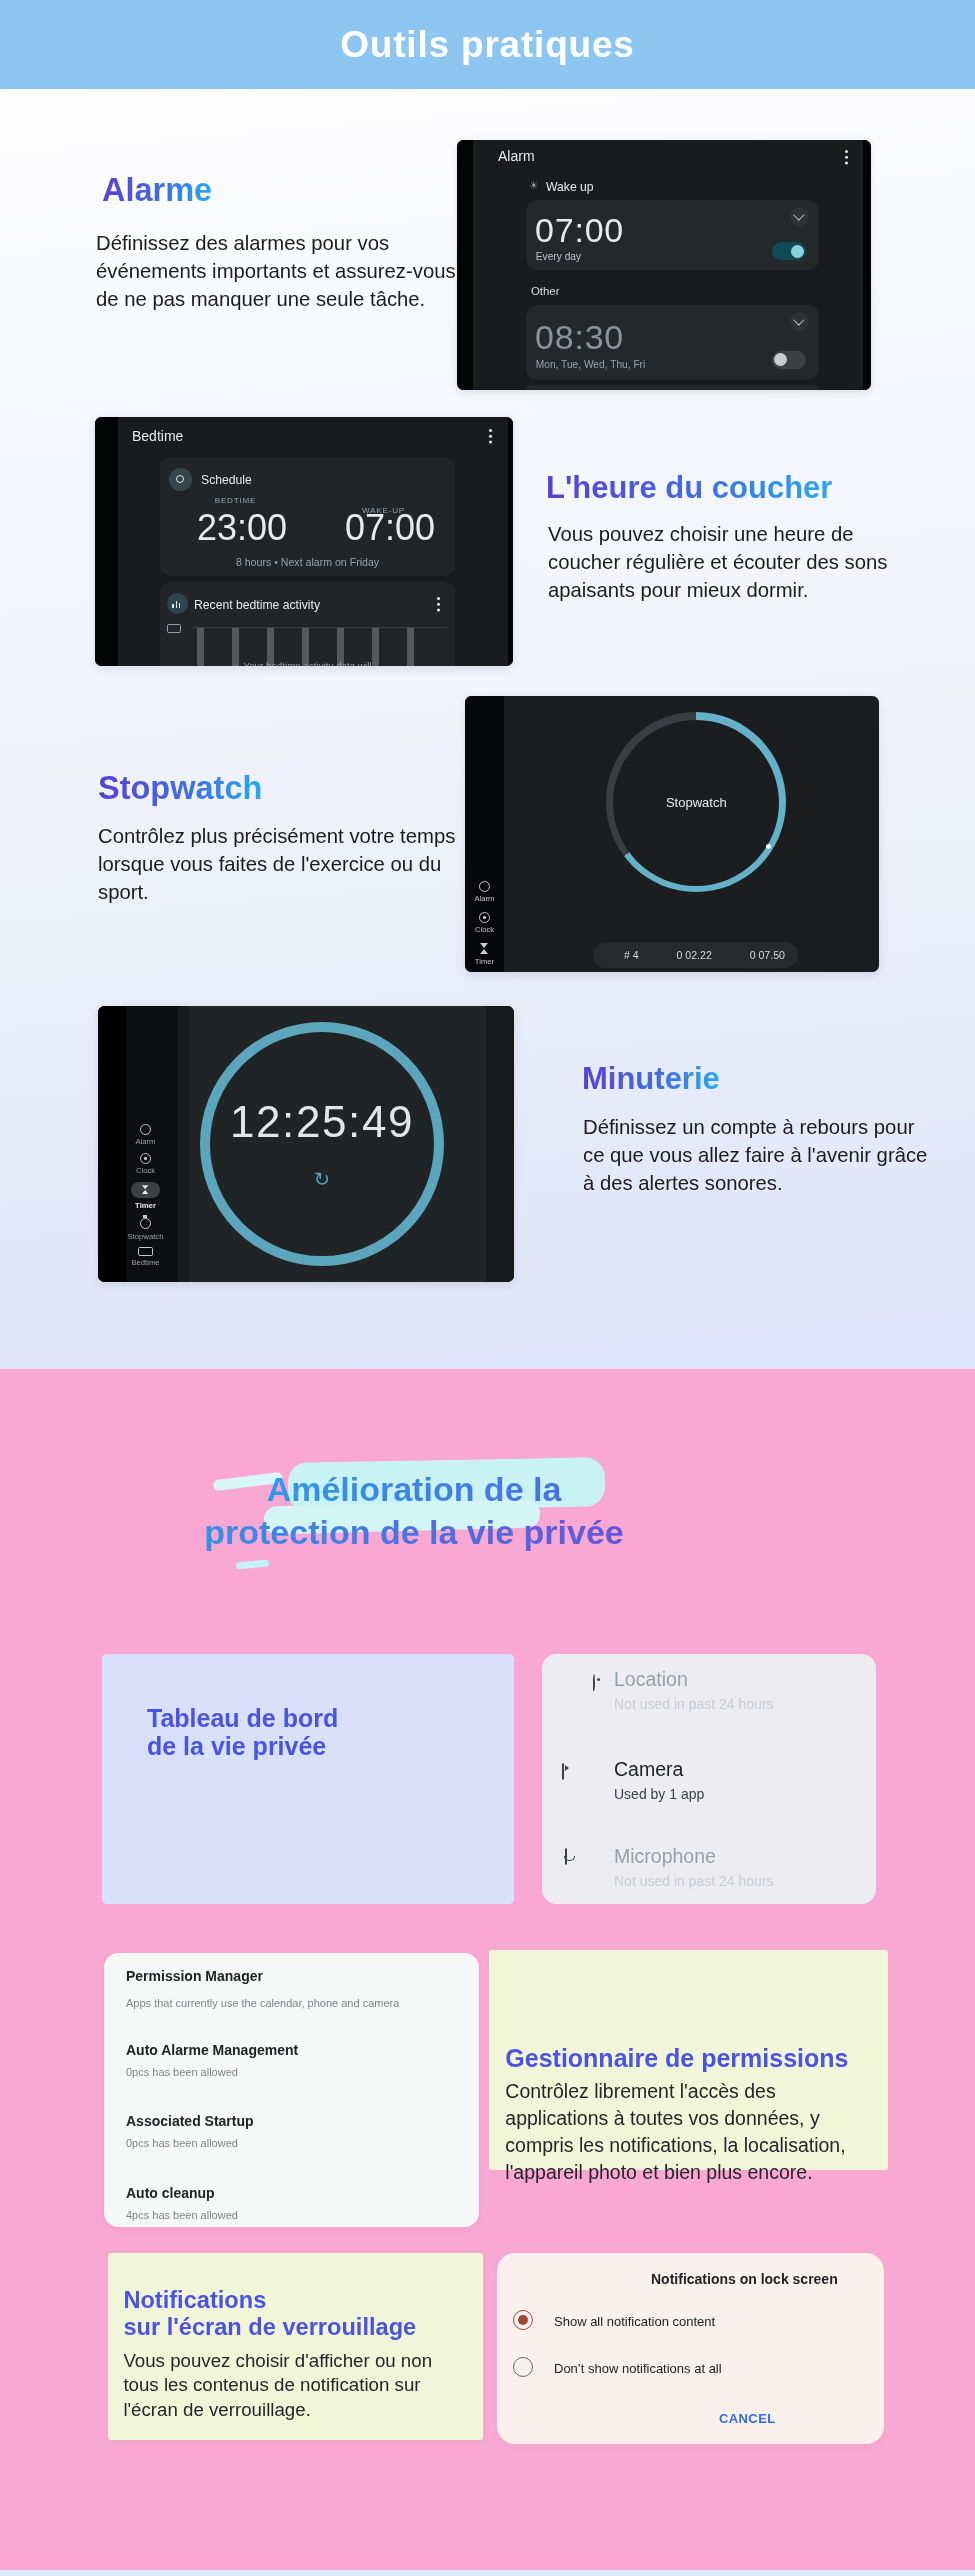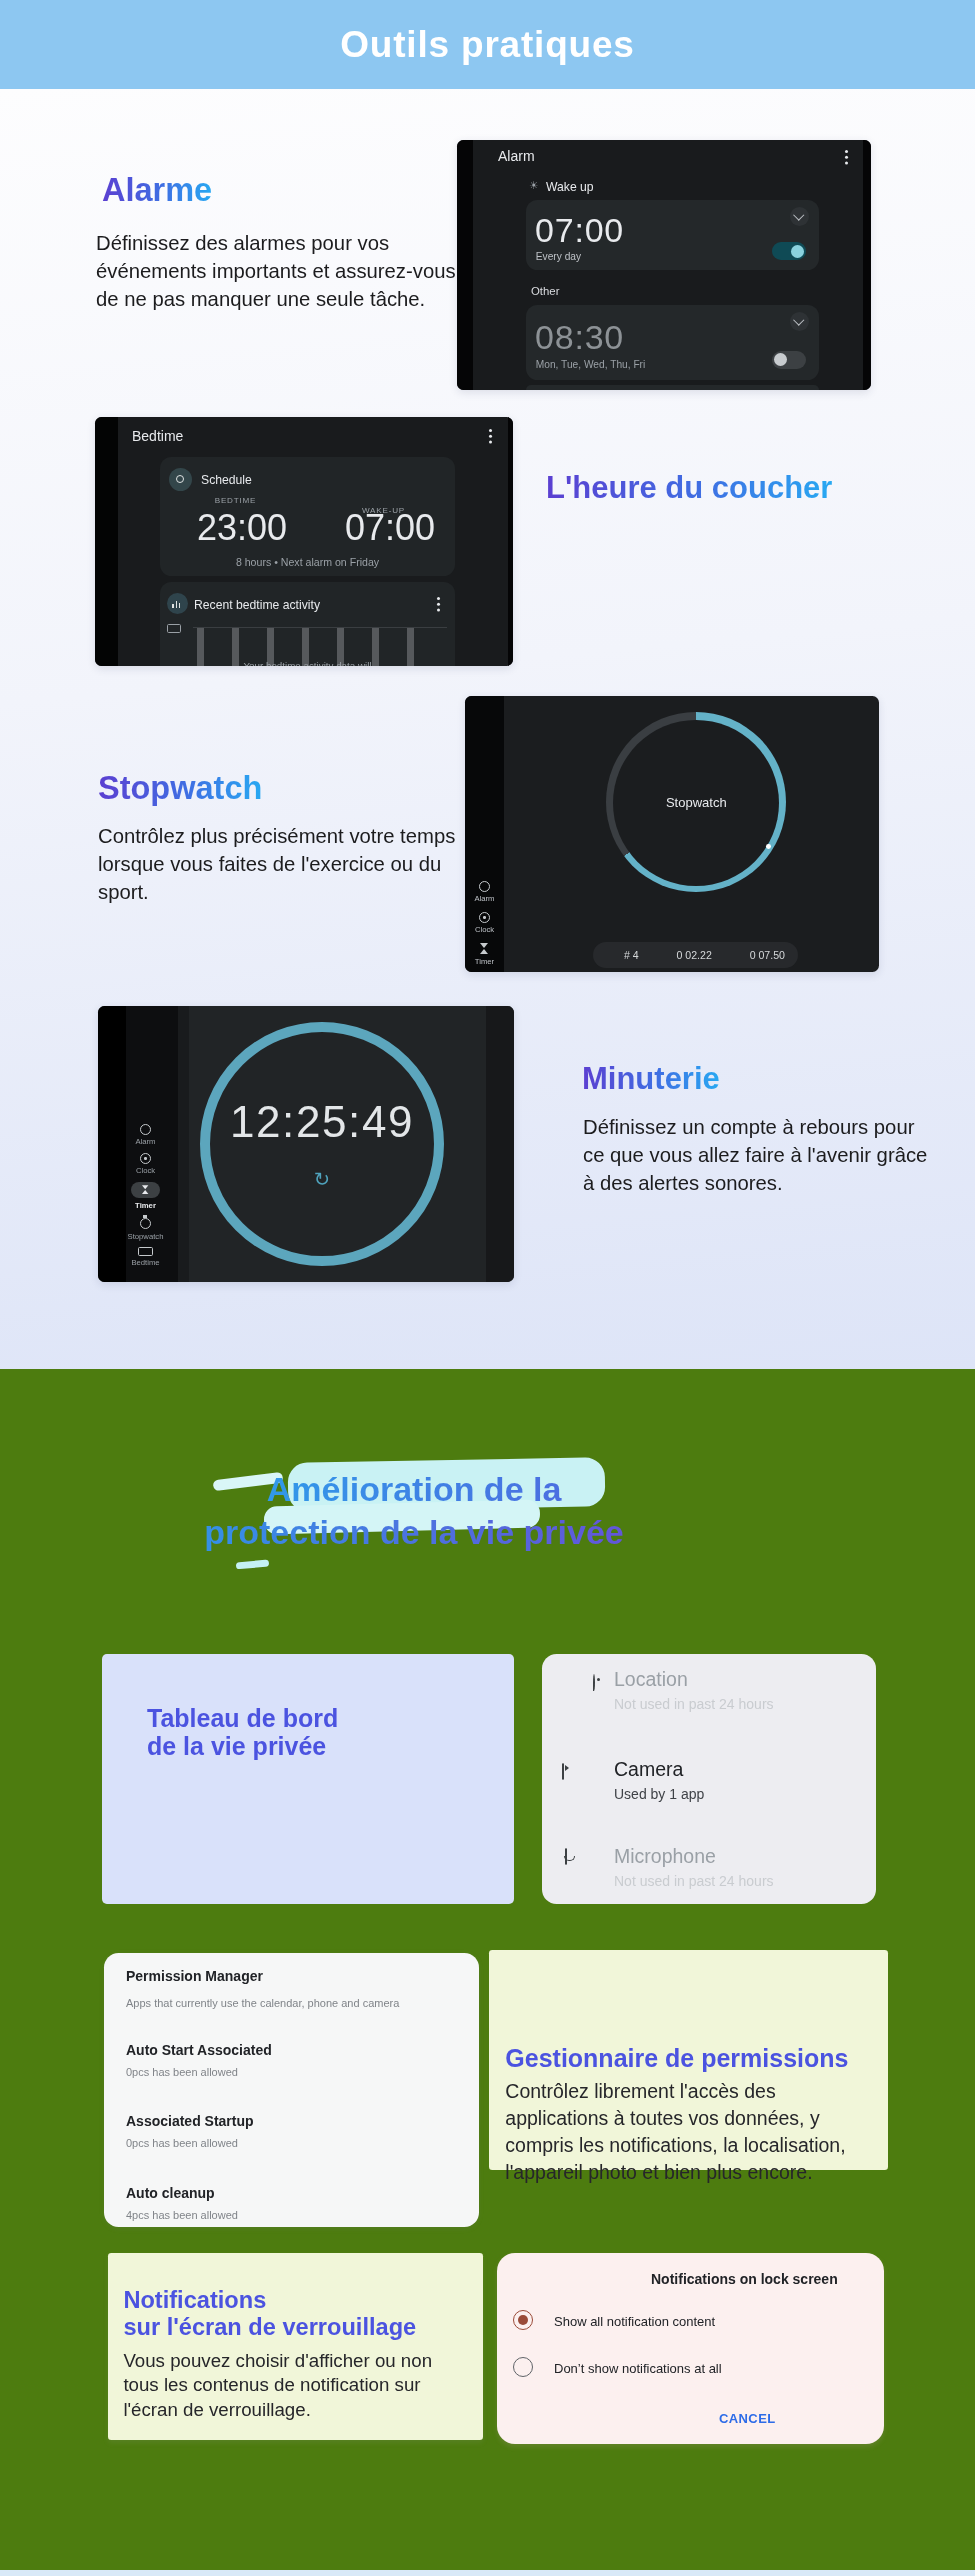--- a/index.html
+++ b/index.html
@@ -1,16 +1,16 @@
 <!DOCTYPE html>
 <html style="font-size:13px"><head>
 <meta charset="utf-8">
 <style>
   html,body{margin:0;padding:0;background:#fff;}
-  .page{position:relative;width:975px;height:2576px;background:#4d7c0f;font-family:"Liberation Sans",sans-serif;overflow:hidden;}
+  .page{position:relative;width:975px;height:2576px;background:#f9a8d4;font-family:"Liberation Sans",sans-serif;overflow:hidden;}
   .abs{position:absolute;}
 
   
   .banner{left:0;top:0;width:975px;height:89px;background:#8dc7f1;display:flex;align-items:center;justify-content:center;}
   .banner h1{margin:0;color:#ffffff;font-size:37px;font-weight:700;letter-spacing:0.8px;}
 
   
   .tools-bg{left:0;top:89px;width:975px;height:1280px;background:linear-gradient(175deg,#fdfdfe 0%,#f2f4fb 45%,#dde4f7 100%);}
   .tool-title{font-weight:700;background:linear-gradient(90deg,#5b3fd1,#3f6fe3 55%,#28a9f2);-webkit-background-clip:text;background-clip:text;color:transparent;}
   .tool-body{font-size:20.3px;line-height:28px;color:#1c1c1e;}
@@ -152,20 +152,21 @@
       <span class="abs" style="left:107px;top:46px;width:7.3px;height:39px;background:#56595c;"></span>
       <span class="abs" style="left:142px;top:46px;width:7.3px;height:39px;background:#56595c;"></span>
       <span class="abs" style="left:177px;top:46px;width:7.3px;height:39px;background:#56595c;"></span>
       <span class="abs" style="left:212px;top:46px;width:7.3px;height:39px;background:#56595c;"></span>
       <span class="abs" style="left:247px;top:46px;width:7.3px;height:39px;background:#56595c;"></span>
       <div class="abs" style="left:0;top:78px;width:295px;text-align:center;font-size:9.8px;color:#9aa0a6;">Your bedtime activity data will</div>
     </div>
   </div>
 
   <div class="abs tool-title" style="left:546px;top:470px;font-size:31px;">L'heure du coucher</div>
+  <div class="abs tool-body" style="left:548px;top:520px;width:366px;">Vous pouvez choisir une heure de coucher régulière et écouter des sons apaisants pour mieux dormir.</div>
 
   <div class="abs tool-title" style="left:98px;top:770px;font-size:32.5px;">Stopwatch</div>
   <div class="abs tool-body" style="left:98px;top:822px;width:374px;">Contrôlez plus précisément votre temps lorsque vous faites de l'exercice ou du sport.</div>
 
   <div class="abs shot" style="left:465px;top:696px;width:414px;height:276px;background:#1b1d1f;">
     <div class="abs" style="left:0;top:0;width:39px;height:276px;background:#070809;"></div>
 
     <div class="abs railwrap" style="left:0;top:185px;width:39px;">
       <span class="ic ic-ring"></span>
       <span class="rail-label">Alarm</span>
@@ -265,21 +266,21 @@
       <div class="abs u-sub" style="left:72px;top:42px;">Not used in past 24 hours</div>
     </div>
   </div>
 
   <div class="abs" style="left:104px;top:1953px;width:375px;height:274px;background:#f6f7f7;border-radius:14.6px;box-shadow:0 1.6px 4.9px rgba(120,130,150,.12);">
     <div class="abs" style="left:22px;top:15.4px;">
       <div class="s-title">Permission Manager</div>
       <div class="s-sub" style="margin-top:13px;">Apps that currently use the calendar, phone and camera</div>
     </div>
     <div class="abs" style="left:22px;top:89px;">
-      <div class="s-title">Auto Start Associated</div>
+      <div class="s-title">Auto Alarme Management</div>
       <div class="s-sub" style="margin-top:8.1px;">0pcs has been allowed</div>
     </div>
     <div class="abs" style="left:22px;top:160px;">
       <div class="s-title">Associated Startup</div>
       <div class="s-sub" style="margin-top:8.1px;">0pcs has been allowed</div>
     </div>
     <div class="abs" style="left:22px;top:232px;">
       <div class="s-title">Auto cleanup</div>
       <div class="s-sub" style="margin-top:8.1px;">4pcs has been allowed</div>
     </div>

